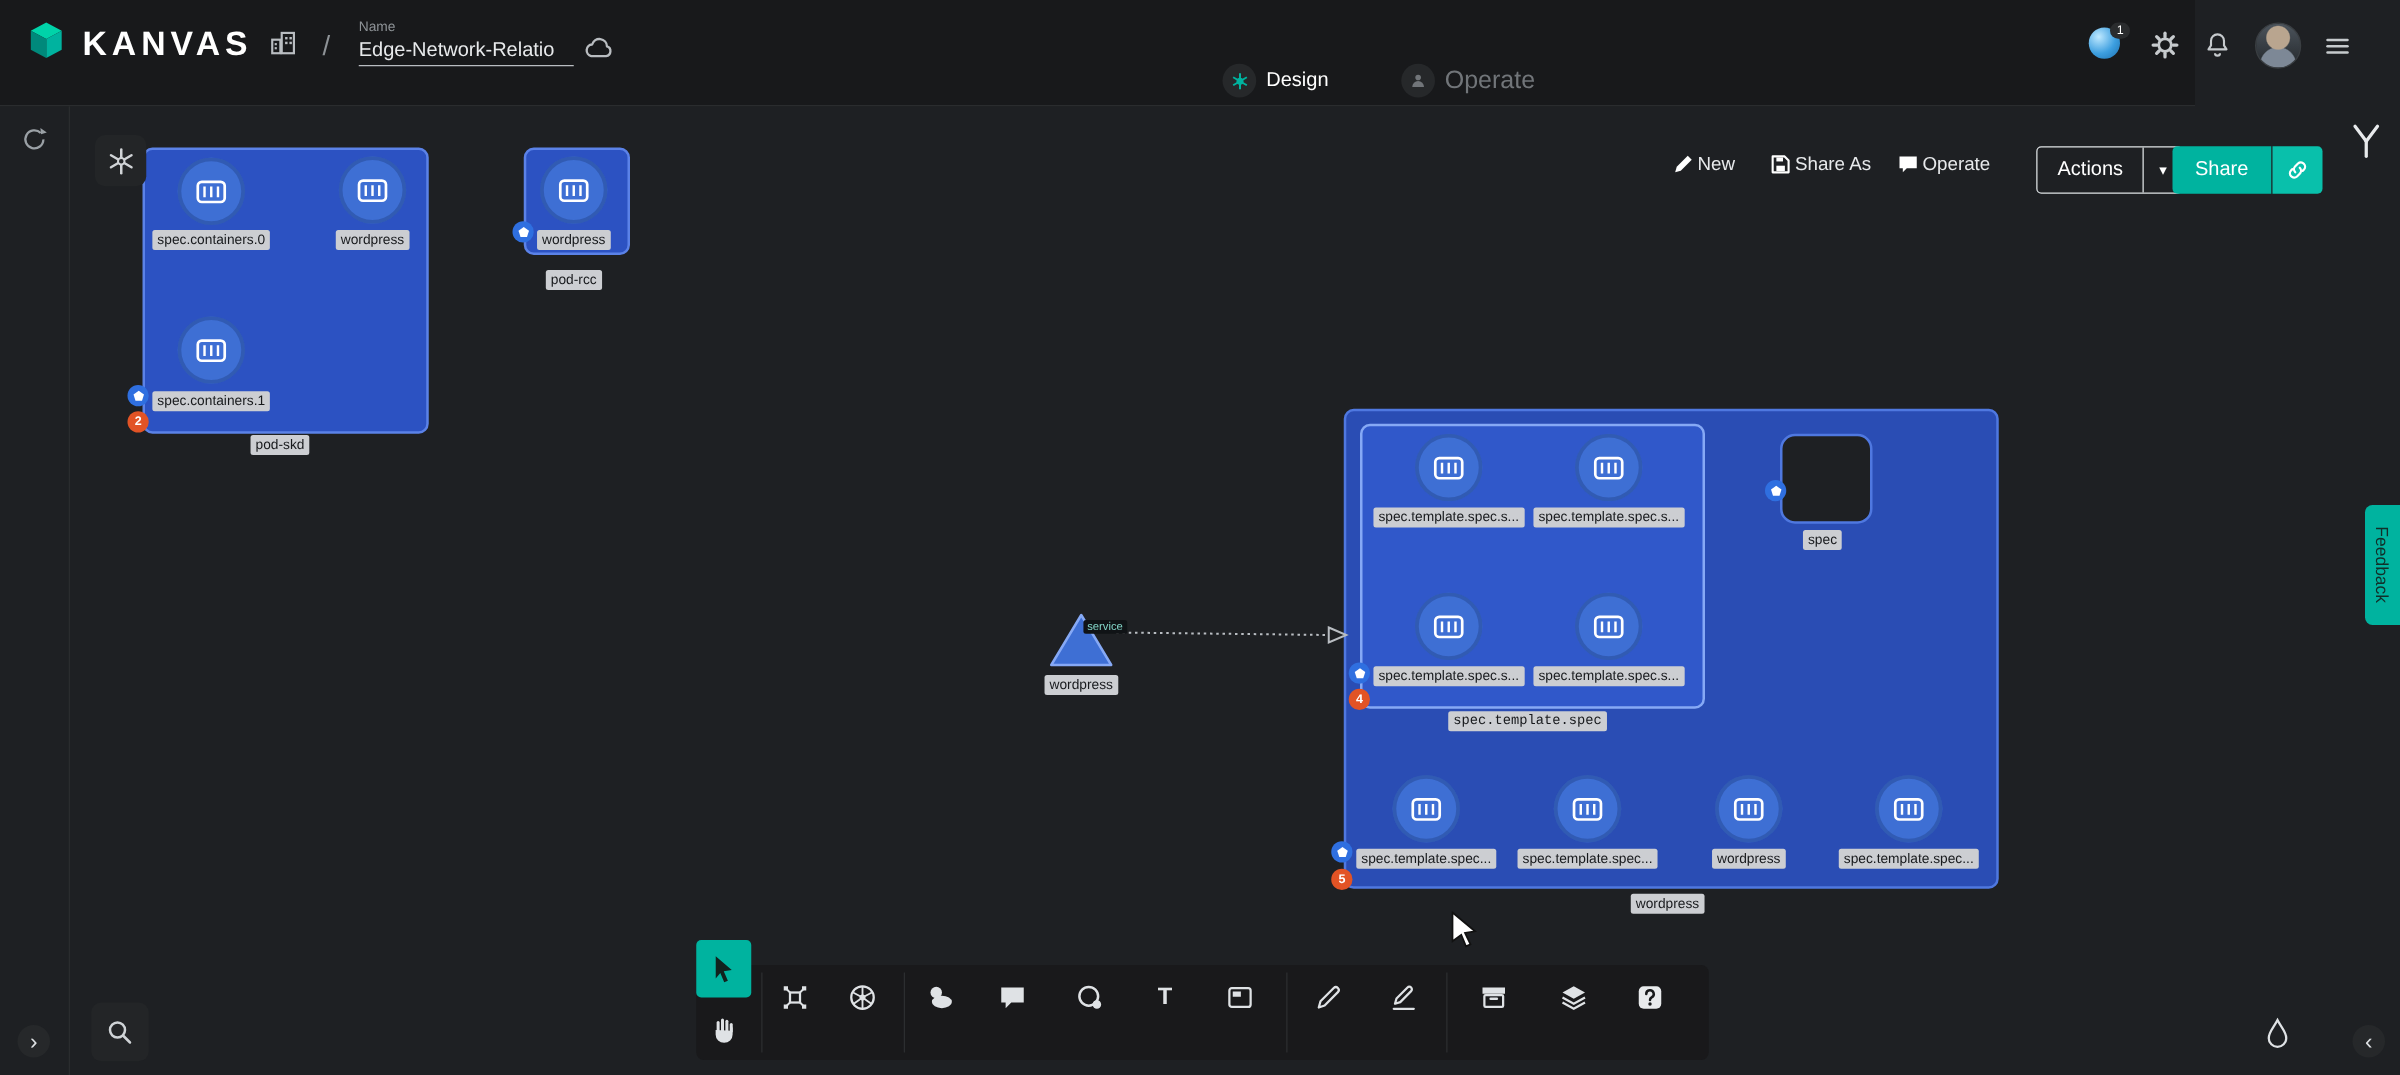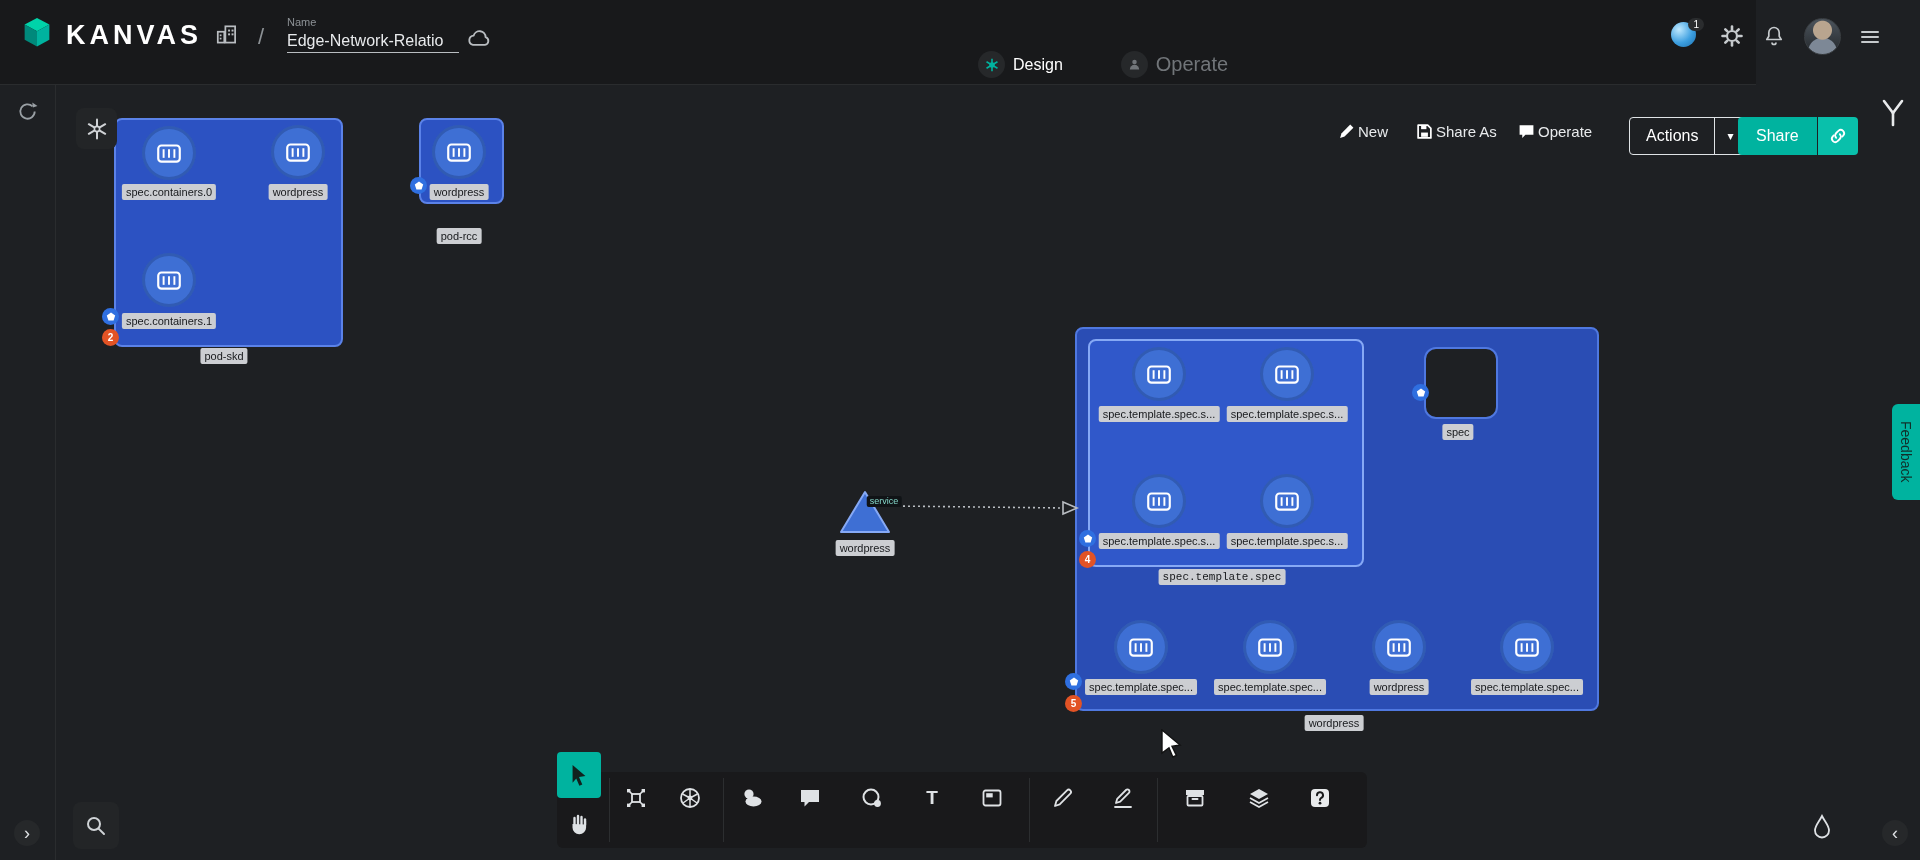--- a/index.html
+++ b/index.html
@@ -338,21 +338,21 @@
     <svg width="28" height="28" viewBox="0 0 26 26">
       <rect x="3" y="6" width="20" height="15" rx="3" fill="none" stroke="#fff" stroke-width="2"></rect>
       <g stroke="#fff" stroke-width="1.8">
           <line x1="8" y1="9.5" x2="8" y2="17.5"></line>
           <line x1="13" y1="9.5" x2="13" y2="17.5"></line>
           <line x1="18" y1="9.5" x2="18" y2="17.5"></line>
         </g>
     </svg>
   </div>
   <div class="chip" style="left:459px;top:184px;">wordpress</div>
-  <div class="chip" style="left:459px;top:228px;">pod-rcc</div>
+  <div class="chip" style="left:459px;top:216px;">pod-rcc</div>
 
   <div style="position:absolute;left:839px;top:490px;z-index:4;">
     <svg width="52" height="44" viewBox="0 0 52 44">
       <polygon points="26,2 50,42 2,42" fill="#3e6fd4" stroke="#86a9f5" stroke-width="2" stroke-linejoin="round"></polygon>
     </svg>
   </div>
   <div class="edge-chip" style="left:884px;top:496px;">service</div>
   <div class="chip" style="left:865px;top:540px;">wordpress</div>
 
   <svg style="position:absolute;left:889px;top:495px;z-index:3;" width="192" height="26">

